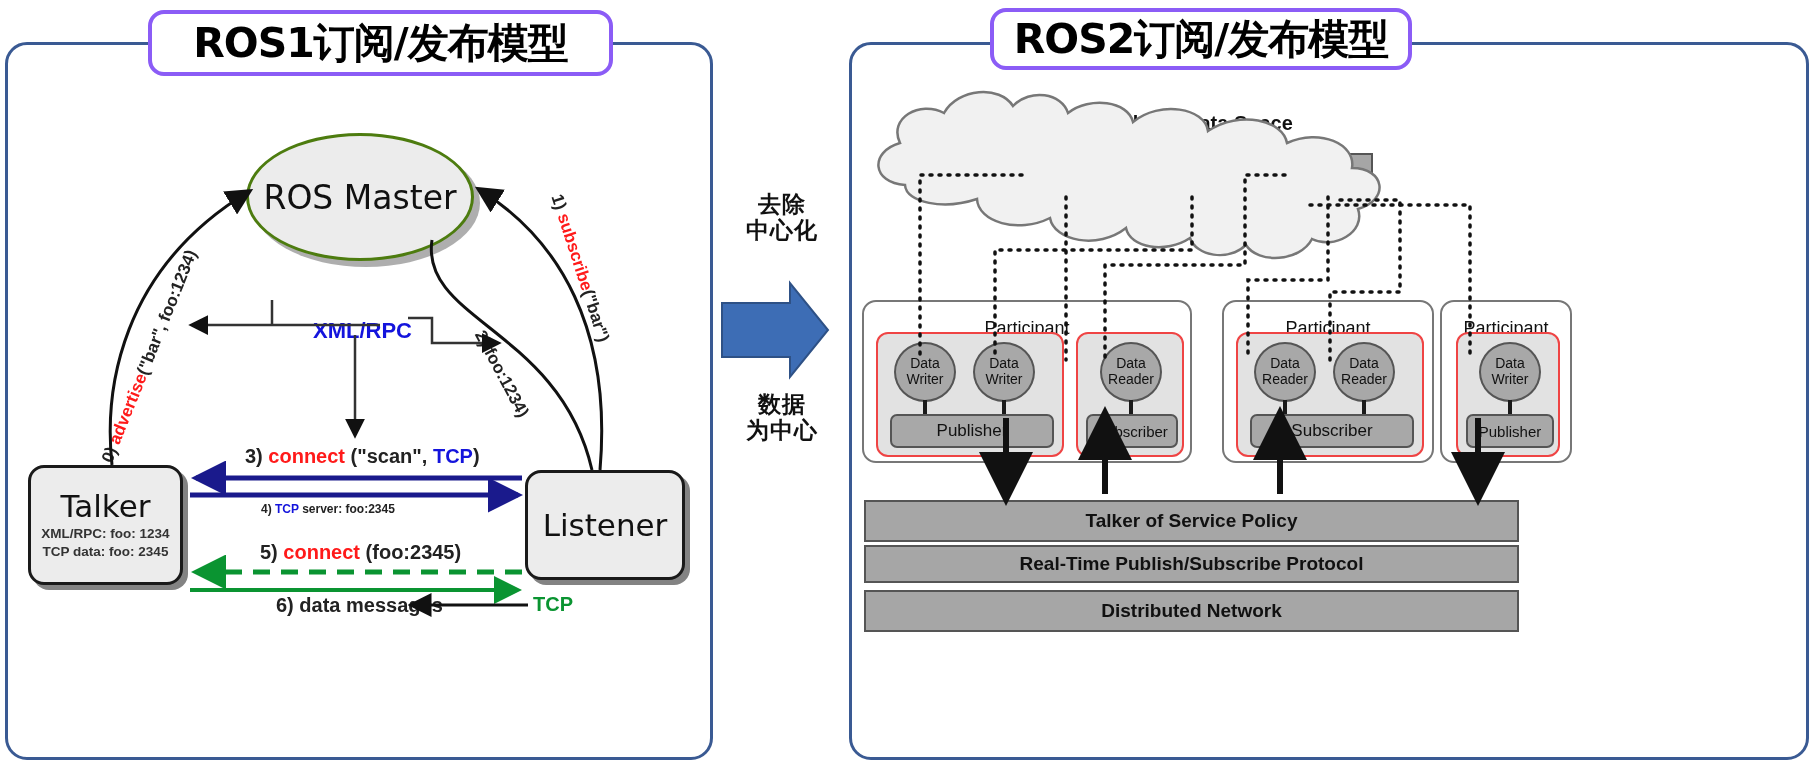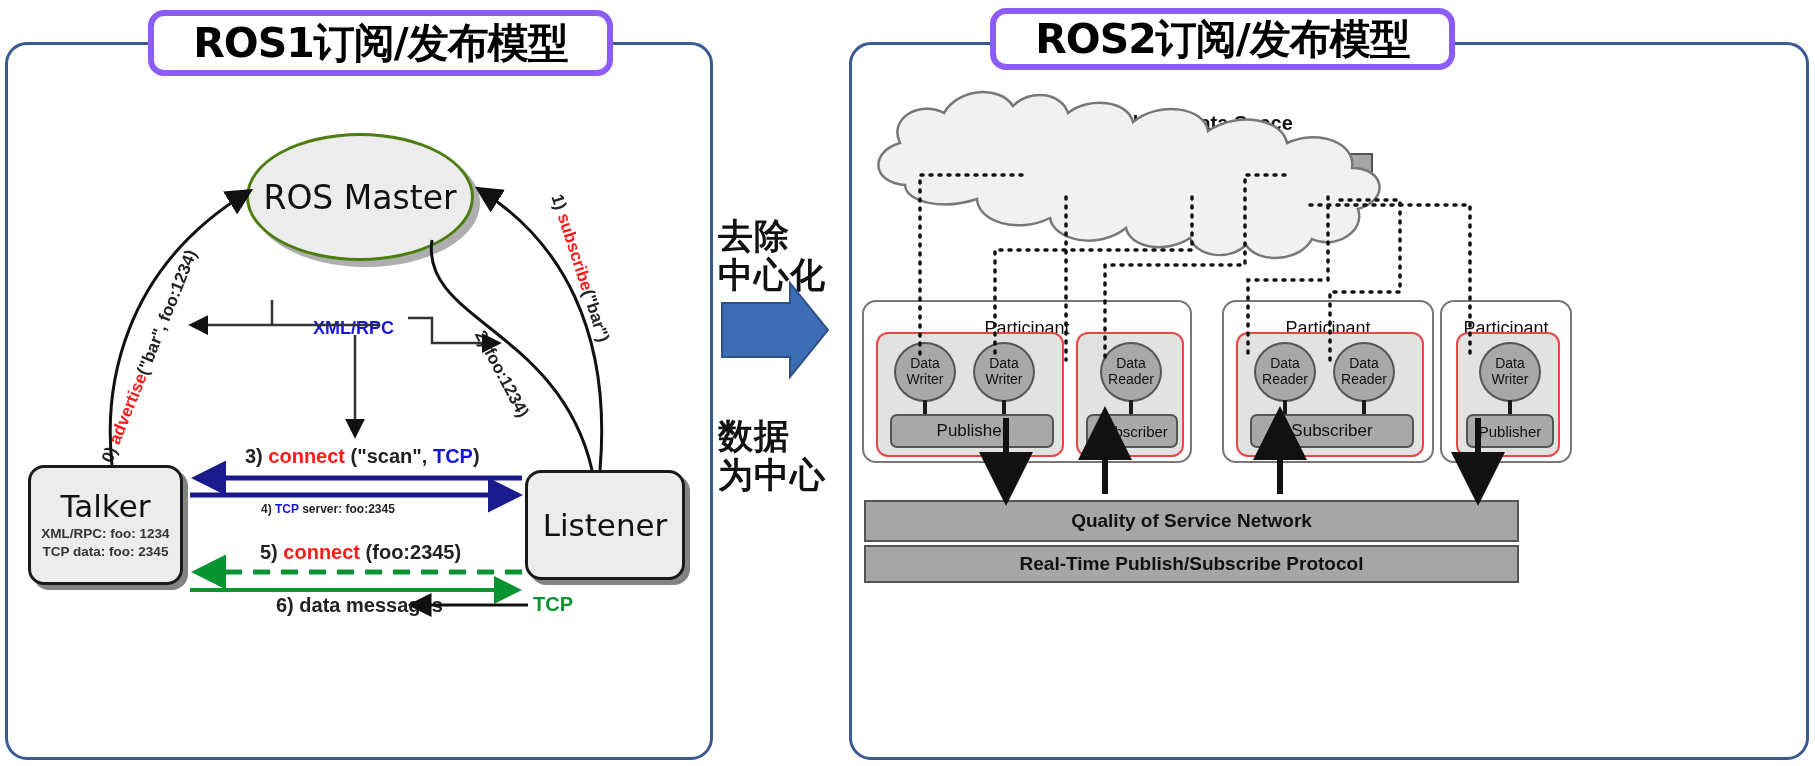--- a/index.html
+++ b/index.html
@@ -12,27 +12,27 @@
   .stage { position:absolute; inset:0; }
 
   
   .panel {
     position:absolute; border:3px solid #3a5a93; border-radius:22px; background:#fff;
   }
   #panel-ros1 { left:5px;  top:42px; width:708px; height:718px; }
   #panel-ros2 { left:849px; top:42px; width:960px; height:718px; }
 
   .panel-title {
-    position:absolute; border:6px solid #8b5cf6; border-radius:16px; background:#fff;
+    position:absolute; border:4px solid #8b5cf6; border-radius:16px; background:#fff;
     display:flex; align-items:center; justify-content:center;
     font-weight:bold; color:#000; z-index:6; white-space:nowrap;
     font-family:"DejaVu Sans","Liberation Sans",sans-serif;
   }
   #title-ros1 { left:148px; top:10px; width:465px; height:66px; font-size:41px; letter-spacing:-1px;}
-  #title-ros2 { left:990px; top:8px; width:465px; height:62px; font-size:41px; letter-spacing:-1px;}
+  #title-ros2 { left:990px; top:8px; width:422px; height:62px; font-size:41px; letter-spacing:-1px;}
 
   
   .node-box {
     position:absolute; background:#ececec; border:3px solid #1a1a1a; border-radius:16px;
     box-shadow:5px 5px 0 rgba(90,90,90,.75);
     display:flex; flex-direction:column; align-items:center; justify-content:center;
   }
   #talker { left:28px; top:465px; width:155px; height:120px; }
   #listener { left:525px; top:470px; width:160px; height:110px; }
   .node-title { font-size:31px; color:#111; line-height:1.05; font-family:"DejaVu Sans","Liberation Sans",sans-serif;}
@@ -47,33 +47,32 @@
   }
 
   .lbl { position:absolute; white-space:nowrap; font-weight:bold; }
   .red { color:#ff1a1a; }
   .blue { color:#1414dc; }
   .green { color:#0a9431; }
   .dark { color:#222; }
 
   .rot-lbl { position:absolute; white-space:nowrap; font-size:17px; font-weight:bold; transform-origin:0 50%; }
 
-  #lbl-xmlrpc { left:313px; top:318px; font-size:18px; color:#1414dc; font-weight:bold; }
+  #lbl-xmlrpc { left:313px; top:318px; font-size:22px; color:#1414dc; font-weight:bold; }
   #lbl-3 { left:245px; top:445px; font-size:20px; }
   #lbl-4 { left:261px; top:502px; font-size:12px; }
   #lbl-5 { left:260px; top:541px; font-size:20px; }
   #lbl-6 { left:276px; top:594px; font-size:20px; }
   #lbl-tcp-end { left:533px; top:593px; font-size:20px; font-weight:bold; }
 
   
   .cn-mid {
-    position:absolute; font-weight:bold; color:#111;
-    font-family:"DejaVu Sans","Liberation Sans",sans-serif; font-size:35px; line-height:1.12;
+    position:absolute; text-align:center; font-weight:bold; color:#111;
+    font-family:"DejaVu Sans","Liberation Sans",sans-serif; font-size:23px; line-height:1.12;
     letter-spacing:1px;
-    margin-top:25px;
   }
   #cn-top { left:718px; top:192px; width:128px; }
   #cn-bot { left:718px; top:392px; width:128px; }
   #cloud-label {
     position:absolute; left:1035px; top:112px; width:340px; text-align:center;
     font-size:20px; font-weight:bold; color:#111;
   }
   .topic {
     position:absolute; width:88px; height:44px; background:#a6a6a6; border:2px solid #555;
     display:flex; align-items:center; justify-content:center; font-size:19px; color:#111;
@@ -228,22 +227,23 @@
     <div class="inner-group" style="left:14px; top:30px; width:104px; height:125px;">
       <div class="dw" style="left:21px; top:8px;">
         <span>Data</span>
         <span>Writer</span>
       </div>
       <div class="stem" style="left:50px; top:66px; height:15px;"></div>
       <div class="pubsub" style="left:8px; top:80px; width:88px; height:34px; font-size:15px;">Publisher</div>
     </div>
   </div>
 
-  <div class="bar" id="bar-qos">Quality of Service Network</div>
+  <div class="bar" id="bar-qos">Talker of Service Policy</div>
   <div class="bar" id="bar-rtps">Real-Time Publish/Subscribe Protocol</div>
+  <div class="bar" id="bar-dn">Distributed Network</div>
 
   <svg class="overlay" viewBox="0 0 1815 766">
     <defs>
       <marker id="ah-black" markerWidth="9" markerHeight="9" refX="7" refY="4.5" orient="auto">
         <path d="M0,0 L9,4.5 L0,9 z" fill="#111"></path>
       </marker>
       <marker id="ah-black-s" markerWidth="8" markerHeight="8" refX="6.5" refY="4" orient="auto">
         <path d="M0,0 L8,4 L0,8 z" fill="#111"></path>
       </marker>
       <marker id="ah-navy" markerWidth="7" markerHeight="7" refX="6" refY="3.5" orient="auto">

